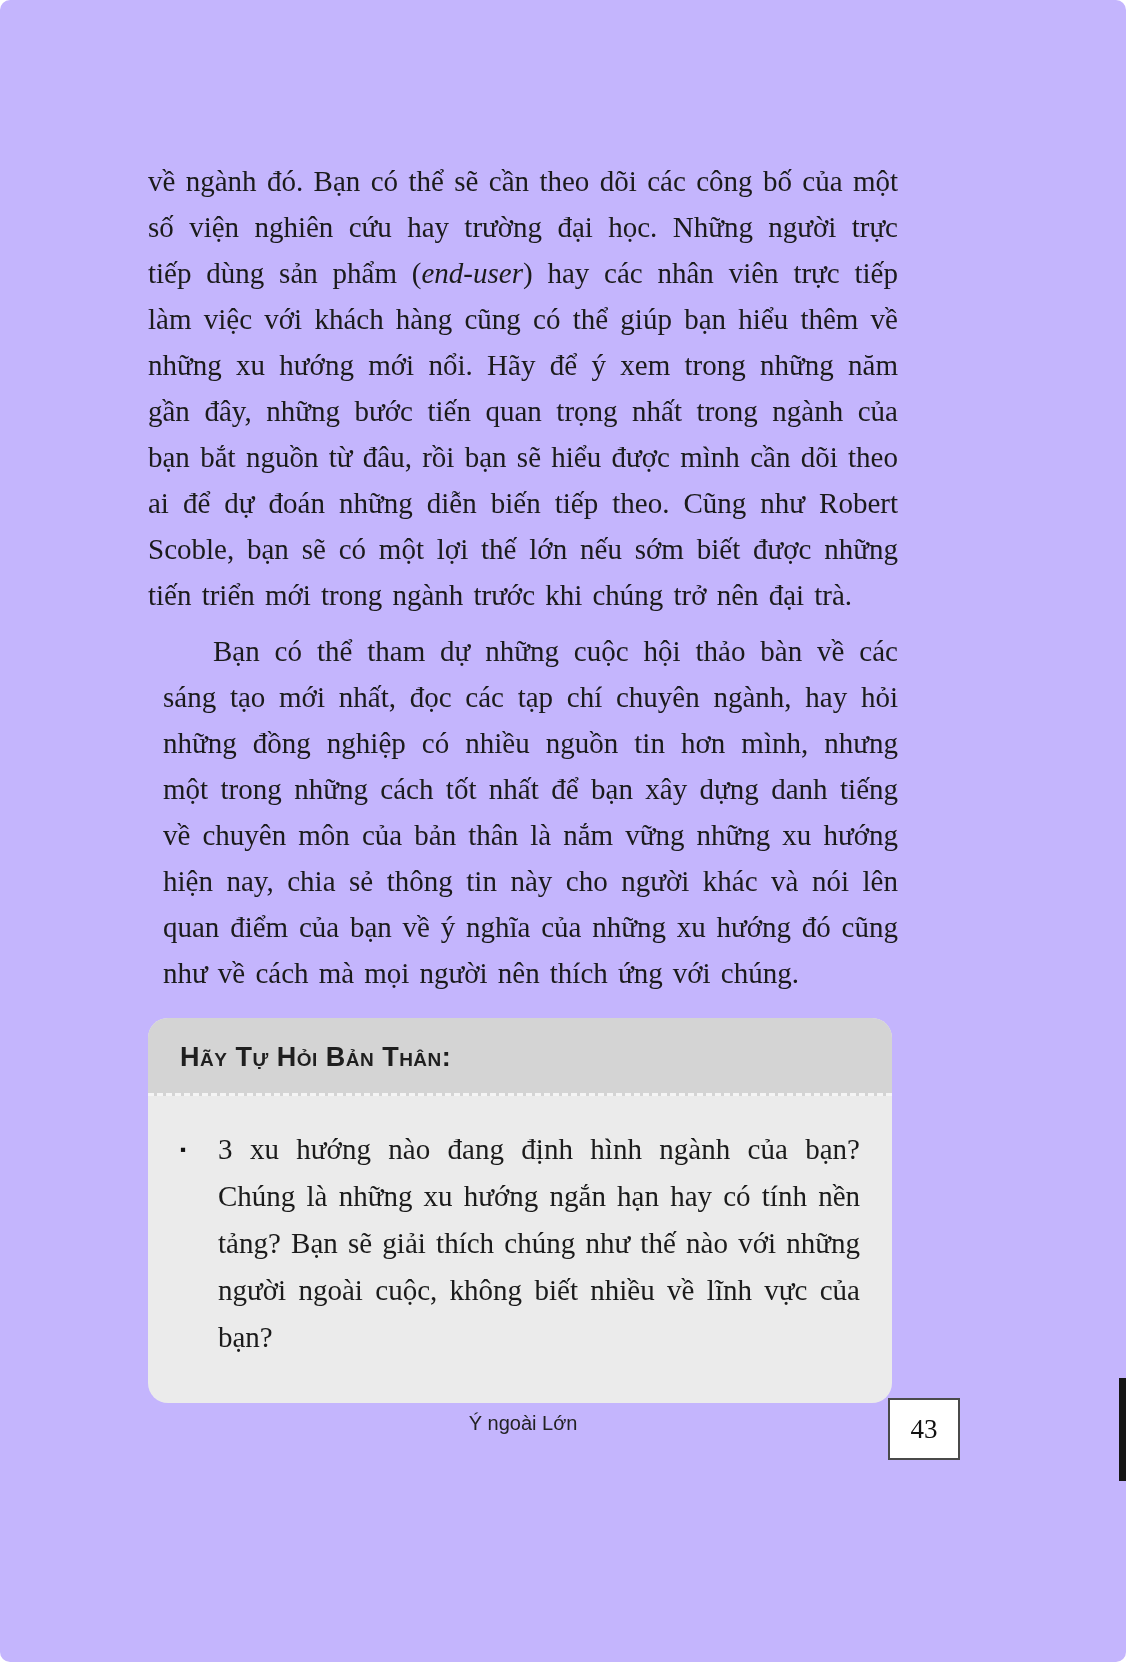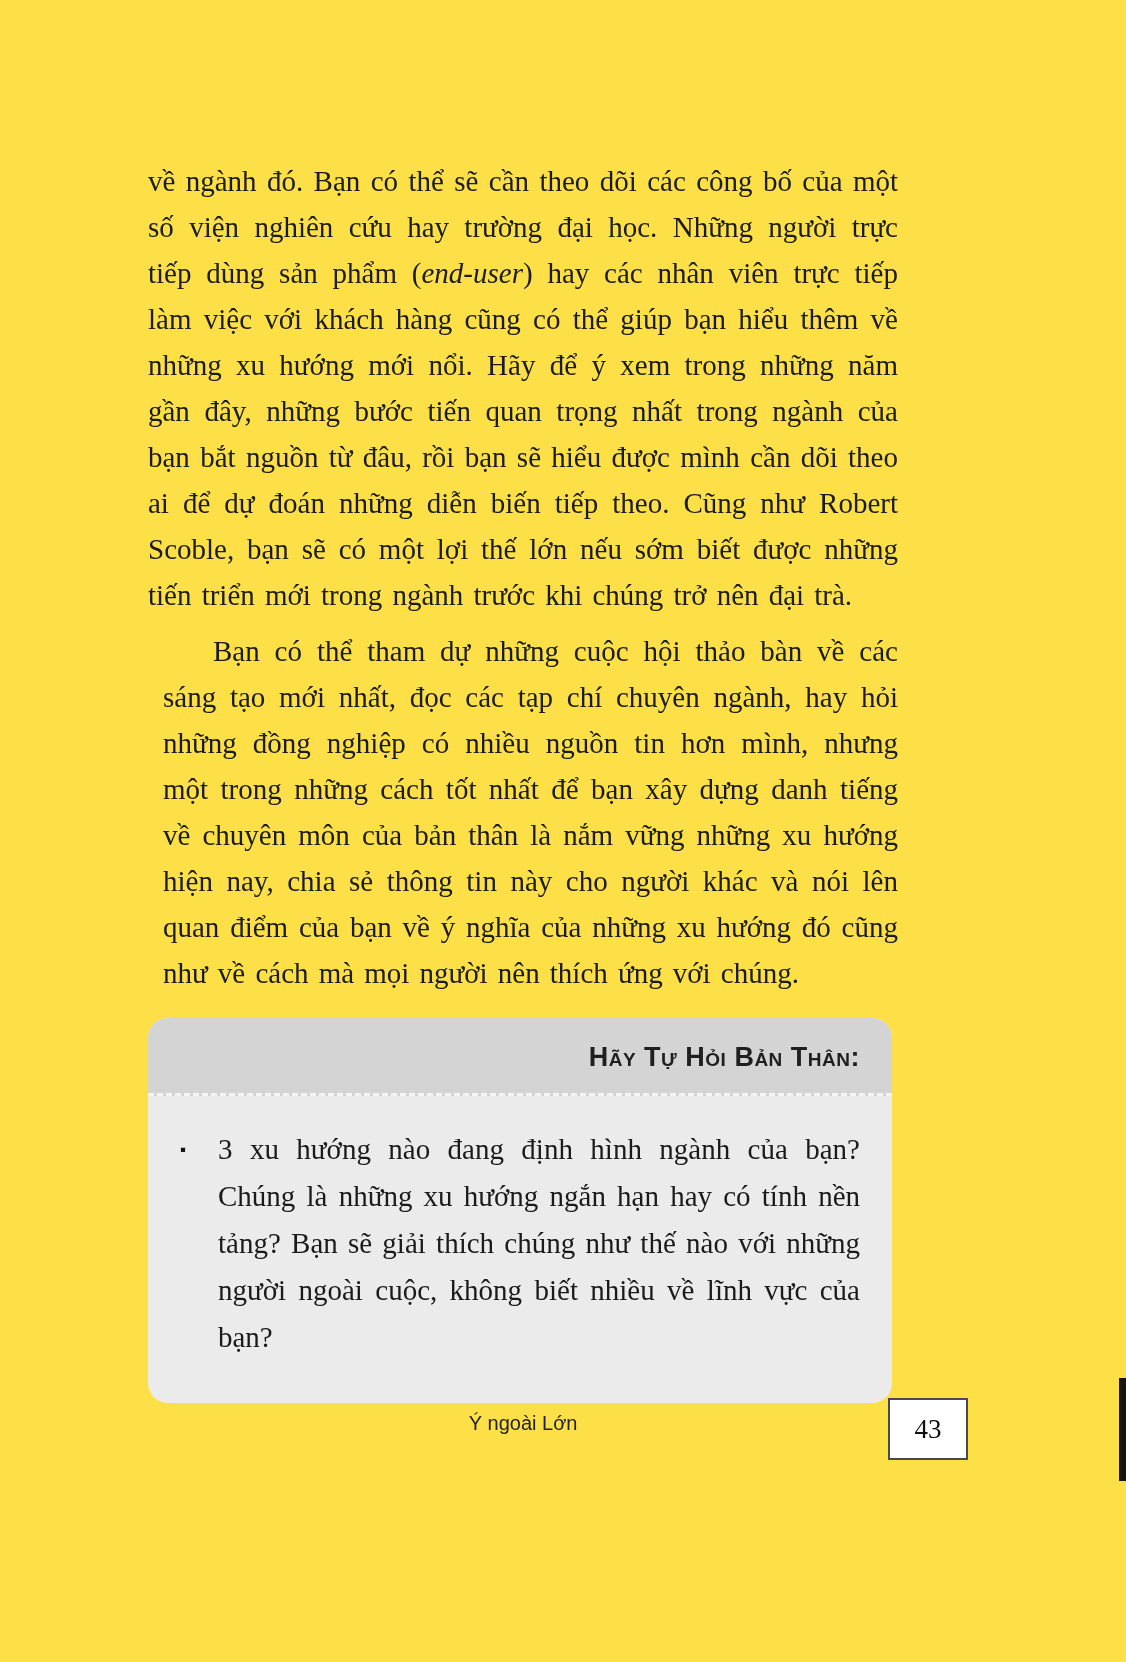--- a/index.html
+++ b/index.html
@@ -4,24 +4,25 @@
 <style>
   html, body {
     margin: 0;
     padding: 0;
     background: #ffffff;
   }
   .page {
     position: relative;
     width: 1126px;
     height: 1662px;
-    background: #fde047;
+    background: #c4b5fd;
     overflow: hidden;
     font-family: "Liberation Serif", serif;
     color: #1a1a1a;
+    border-radius: 10px;
   }
   .text-block {
     position: absolute;
     left: 148px;
     top: 158px;
     width: 750px;
   }
   .para {
     margin: 0 0 10px 0;
     font-size: 29px;
@@ -42,21 +43,20 @@
     margin-top: 22px;
     margin-right: 6px;
     border-radius: 20px;
     background: #ebebeb;
     overflow: hidden;
   }
   .callout-header {
     background: #d4d4d4;
     padding: 24px 32px 20px 32px;
     border-bottom: 3px dashed #f4f4f4;
-    text-align: right;
   }
   .callout-title {
     font-family: "Liberation Sans", sans-serif;
     font-weight: bold;
     font-variant: small-caps;
     font-size: 27px;
     letter-spacing: 0.5px;
     color: #1f1f1f;
   }
   .callout-body {
@@ -92,21 +92,21 @@
   }
   .book-title {
     font-family: "Liberation Sans", sans-serif;
     font-size: 20px;
     color: #222222;
   }
   .page-number-box {
     position: absolute;
     left: 888px;
     top: 1398px;
-    width: 80px;
+    width: 72px;
     height: 62px;
     border: 2px solid #4a4a4a;
     display: flex;
     align-items: center;
     justify-content: center;
     box-sizing: border-box;
     background: #ffffff;
   }
   .page-number-box span {
     font-family: "Liberation Serif", serif;

